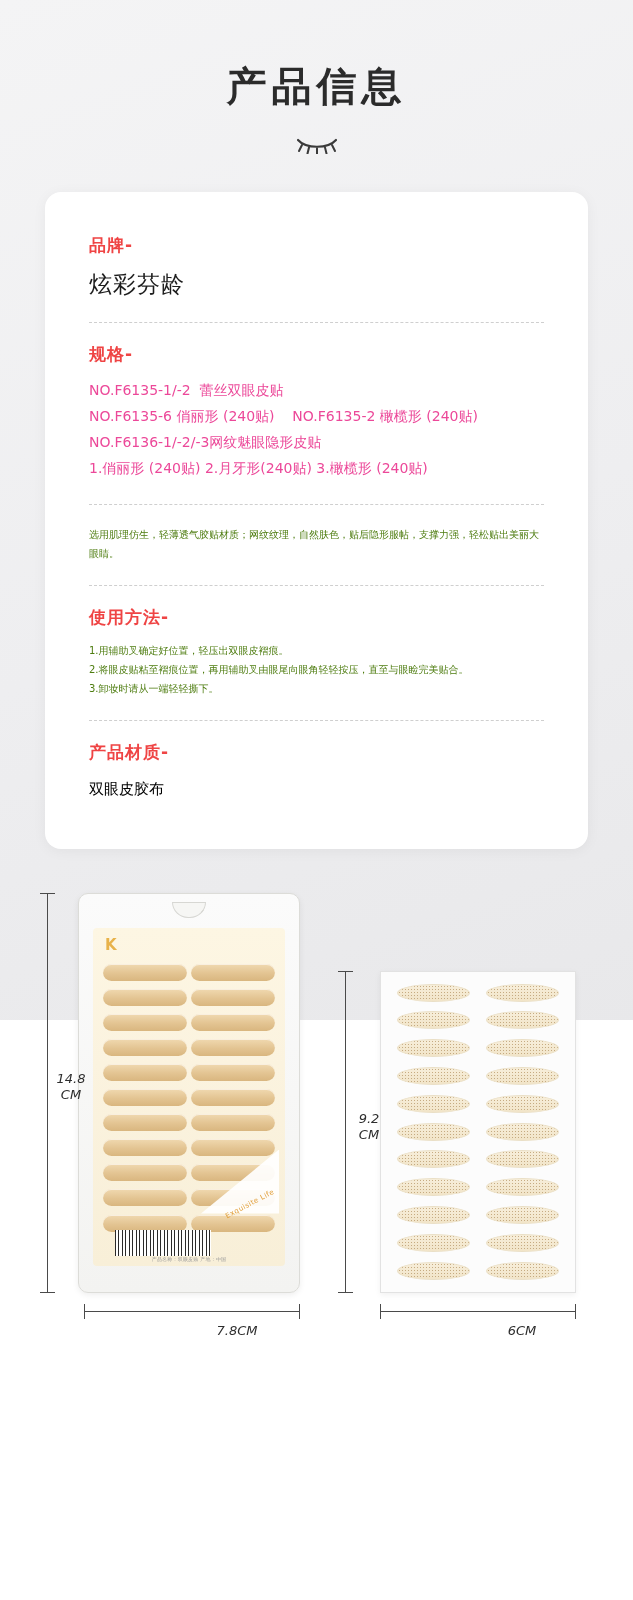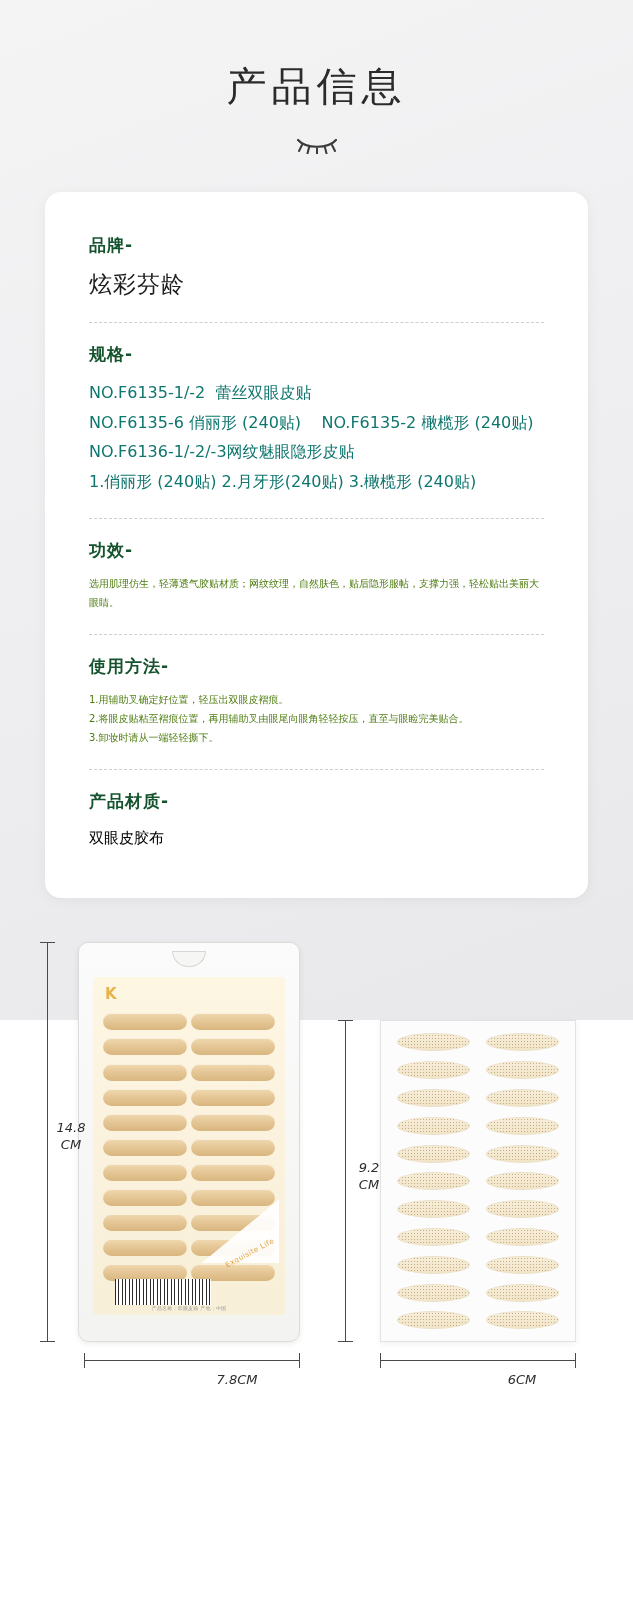--- a/index.html
+++ b/index.html
@@ -37,62 +37,62 @@
 
   
   .header {
     padding-top: 62px;
     text-align: center;
   }
   .header-title {
     font-size: 40px;
     letter-spacing: 5px;
     color: #2b2b2b;
-    font-weight: normal;
+    font-weight: bold;
     line-height: 1.2;
   }
   .lash-icon {
     margin: 26px auto 0;
     width: 46px;
     height: 18px;
     position: relative;
   }
   .lash-icon svg { display: block; }
 
   
   .card {
     margin: 38px 45px 0 45px;
     background: #ffffff;
     border-radius: 16px;
     padding: 42px 44px 46px 44px;
     box-shadow: 0 2px 14px rgba(0,0,0,0.05);
   }
   .section { }
   .sec-title {
-    color: #14532d;
+    color: #ef4444;
     font-size: 17px;
     font-weight: bold;
     letter-spacing: 1px;
     margin: 0 0 12px 0;
   }
   .sec-brand-name {
     font-size: 23px;
     font-weight: normal;
     color: #1d1d1d;
     letter-spacing: 1px;
     margin-bottom: 2px;
   }
   .divider {
     border: 0;
     border-top: 1px dashed #cfcfcf;
     margin: 22px 0 20px 0;
   }
   .sec-body {
-    font-size: 16px;
-    color: #0f766e;
+    font-size: 14px;
+    color: #ec4899;
     line-height: 1.85;
   }
   .spec-line { white-space: pre; }
   .body-para { font-size: 10px; color: #4d7c0f; line-height: 1.9; }
   .mat-body { font-size: 15px; color: #000000; line-height: 1.8; }
 
   
   .measure {
     position: relative;
     height: 540px;
@@ -298,21 +298,20 @@
           <div class="spec-line">NO.F6135-1/-2  蕾丝双眼皮贴</div>
           <div class="spec-line">NO.F6135-6 俏丽形 (240贴)    NO.F6135-2 橄榄形 (240贴)</div>
           <div class="spec-line">NO.F6136-1/-2/-3网纹魅眼隐形皮贴</div>
           <div class="spec-line">1.俏丽形 (240贴) 2.月牙形(240贴) 3.橄榄形 (240贴)</div>
         </div>
       </div>
 
       <hr class="divider">
 
       <div class="section">
-        <div class="sec-title">功效-</div>
         <div class="body-para">选用肌理仿生，轻薄透气胶贴材质；网纹纹理，自然肤色，贴后隐形服帖，支撑力强，轻松贴出美丽大眼睛。</div>
       </div>
 
       <hr class="divider">
 
       <div class="section">
         <div class="sec-title">使用方法-</div>
         <div class="body-para">
           <div>1.用辅助叉确定好位置，轻压出双眼皮褶痕。</div>
           <div>2.将眼皮贴粘至褶痕位置，再用辅助叉由眼尾向眼角轻轻按压，直至与眼睑完美贴合。</div>

